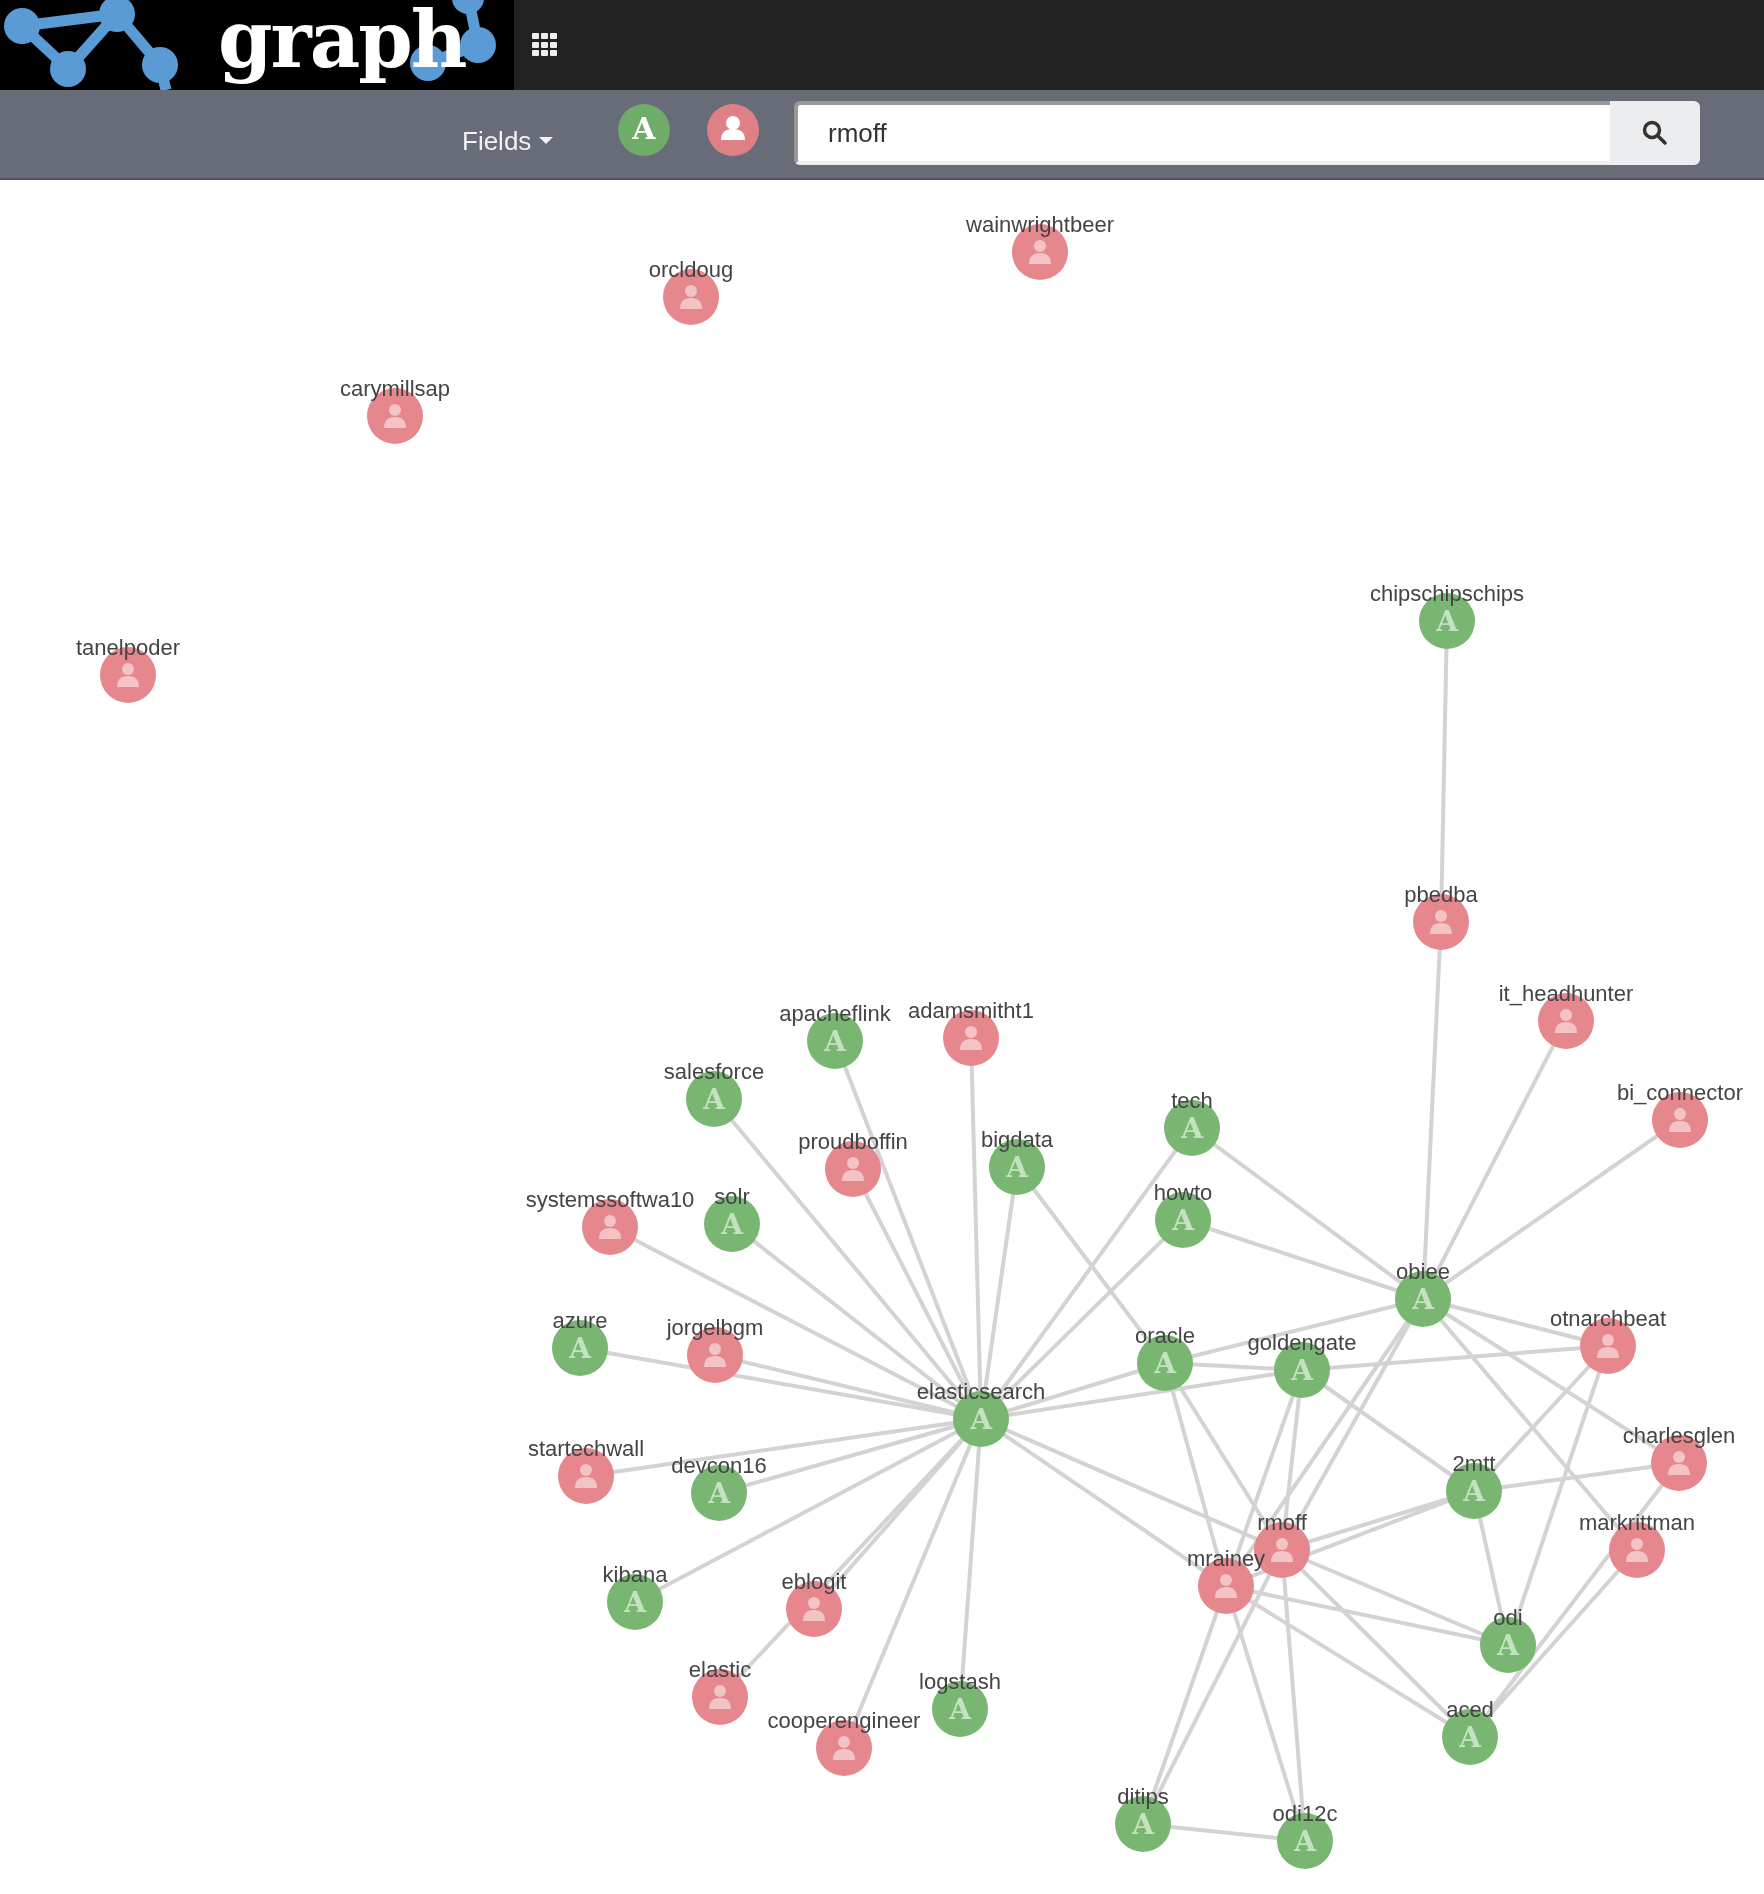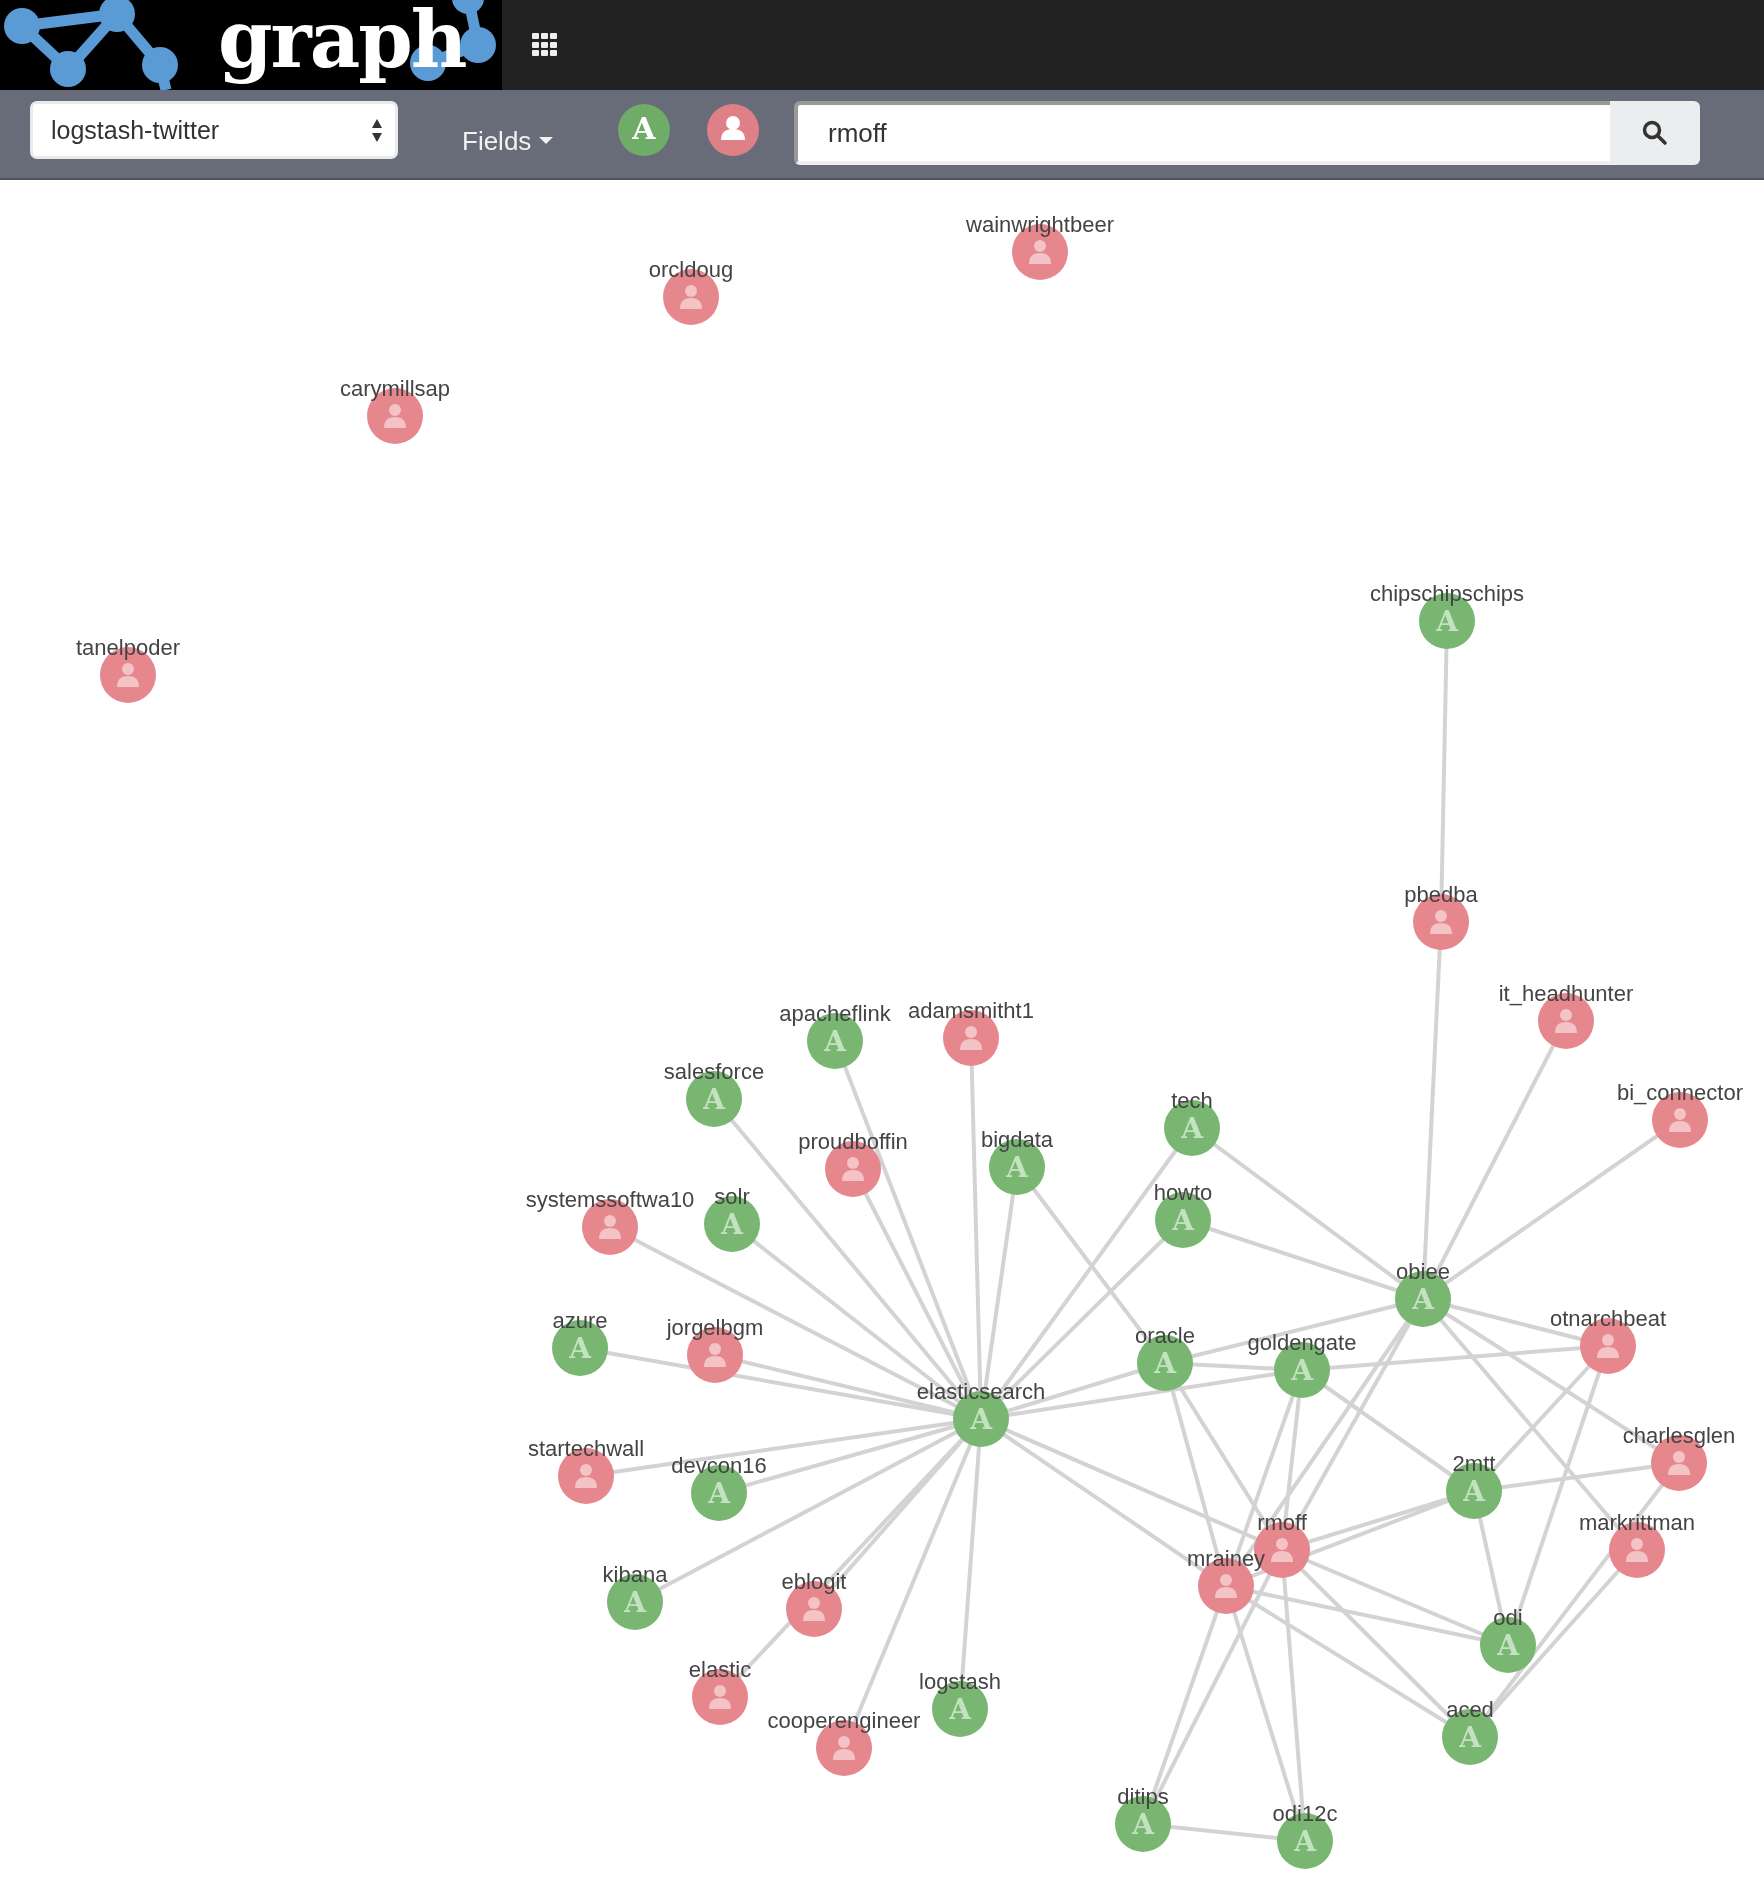--- a/index.html
+++ b/index.html
@@ -8,21 +8,21 @@
     background: #ffffff;
     font-family: "Liberation Sans", sans-serif;
     position: relative;
   }
   .topbar {
     position: absolute; left: 0; top: 0; width: 1764px; height: 90px;
     background: #222222;
   }
   .logo {
     position: absolute; left: 0; top: 0; width: 502px; height: 90px;
-    background: #000000; overflow: hidden;
+    background: #000000; overflow: hidden; padding-left: 12px;
   }
   .logo svg { position: absolute; left: 0; top: 0; }
   .logo-text {
     position: absolute; left: 218px; top: -6px;
     color: #ffffff; font-family: "DejaVu Serif", serif; font-weight: bold;
     font-size: 78px; letter-spacing: -2px;
   }
   .apps-btn {
     position: absolute; left: 532px; top: 33px; width: 26px; height: 24px;
     display: grid; grid-template-columns: repeat(3, 7px); grid-gap: 2px; cursor: pointer;
@@ -112,27 +112,20 @@
     <span></span>
       <span></span>
       <span></span>
     <span></span>
       <span></span>
       <span></span>
   </div>
 </div>
 
 <div class="toolbar">
-  <div class="index-select">
-    <span class="val">logstash-twitter</span>
-    <svg class="arrows" width="12" height="28">
-      <polygon points="6,2 11,11 1,11" fill="#333"></polygon>
-      <polygon points="1,16 11,16 6,25" fill="#333"></polygon>
-    </svg>
-  </div>
   <div class="fields-btn">
     <span>Fields</span><span class="caret"></span>
   </div>
   <div class="type-btn green">
     <div class="glyph-a">A</div>
   </div>
   <div class="type-btn red">
     <svg width="52" height="52">
       <circle cx="26" cy="19" r="7" fill="#ffffff"></circle>
       <path d="M14 36 Q14 25 26 25 Q38 25 38 36 Z" fill="#ffffff"></path>

